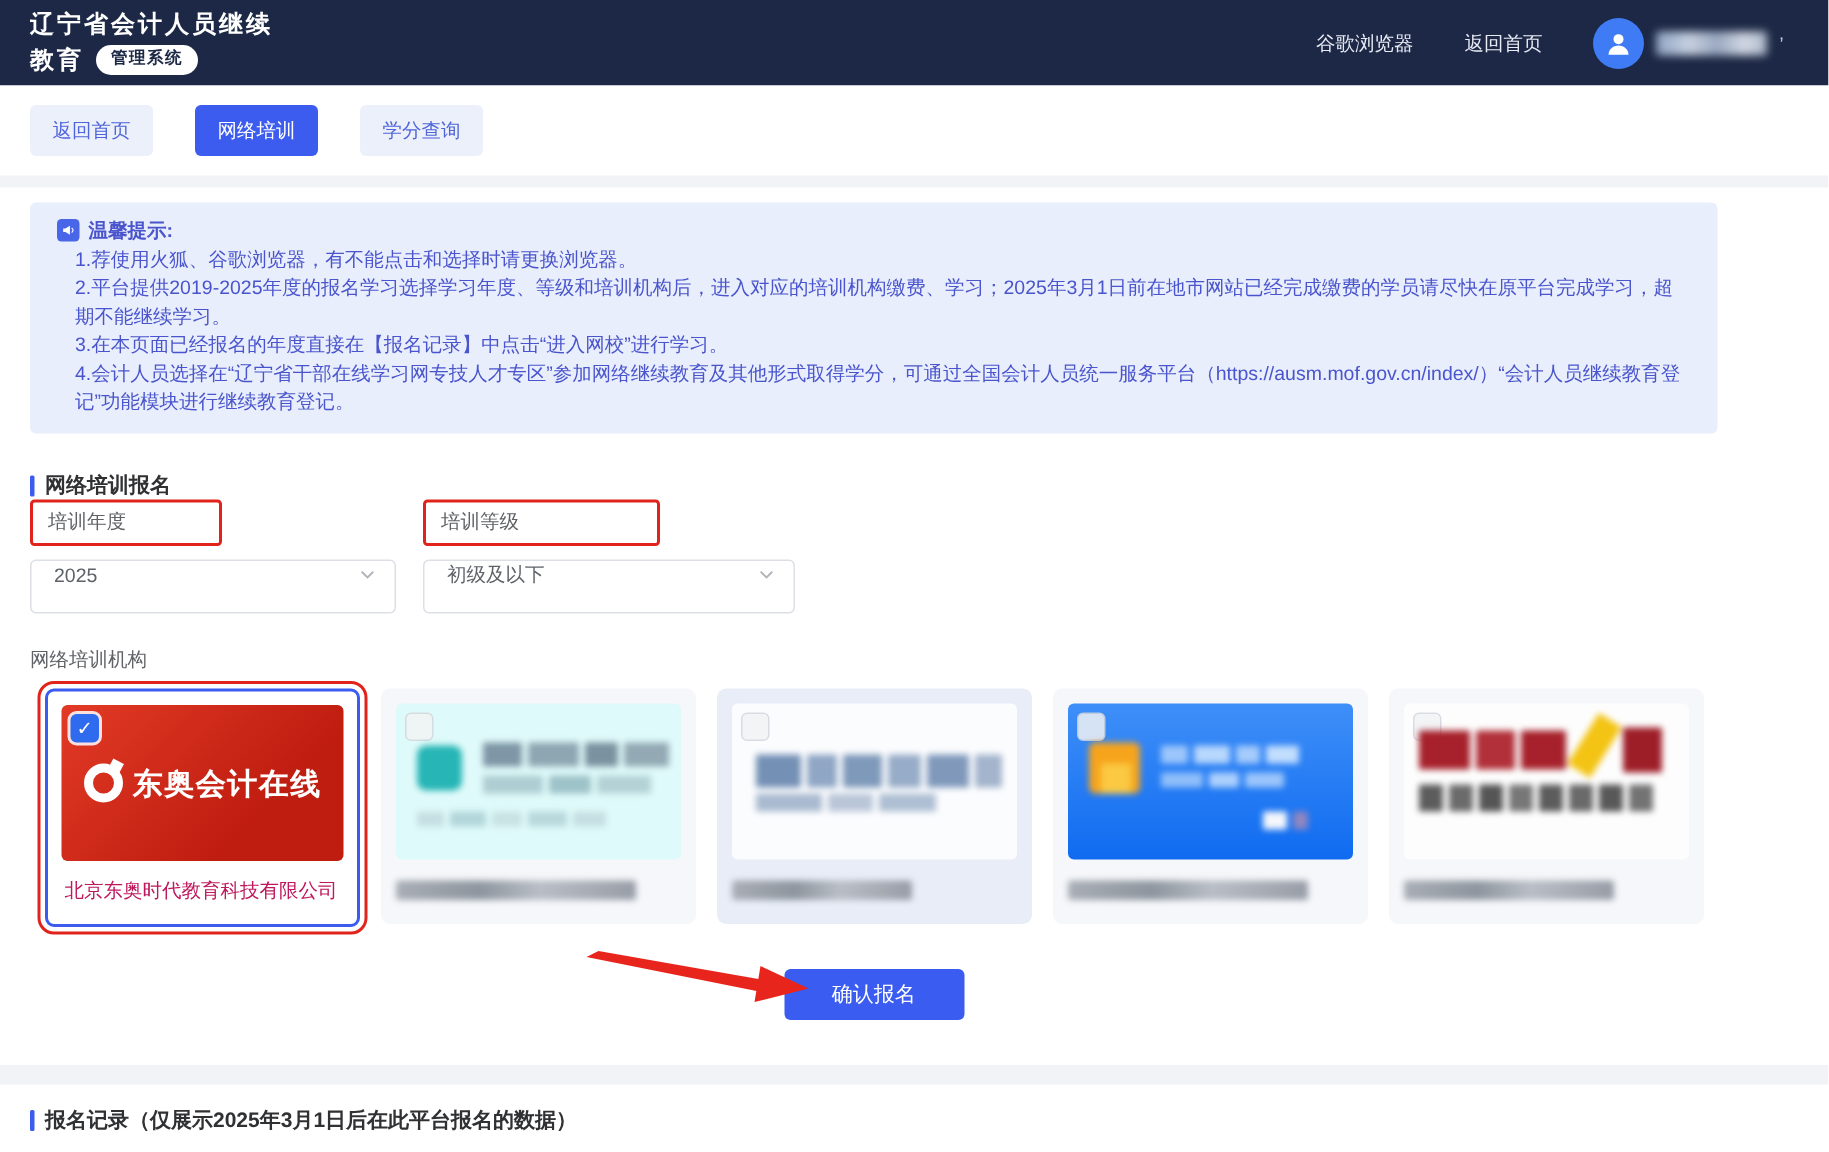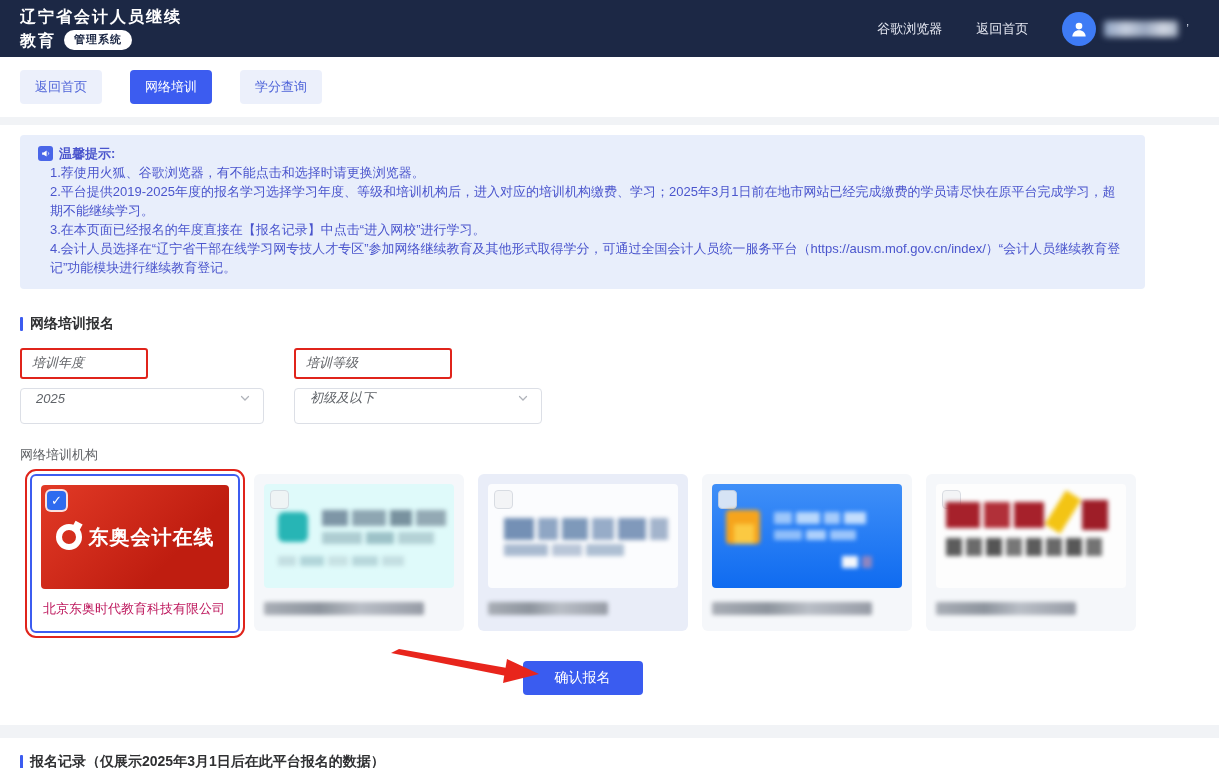--- a/index.html
+++ b/index.html
@@ -37,22 +37,22 @@
   .notice-title { display:flex; align-items:center; gap:6px; font-weight:bold; }
   .notice-icon { width:15px; height:15px; background:#4a66e8; border-radius:3px;
     display:flex; align-items:center; justify-content:center; flex:0 0 auto; }
   .notice-line { padding-left:12px; }
 
   .section-title { display:flex; align-items:center; gap:7px; font-size:14px;
     font-weight:bold; color:#303133; }
   .blue-bar { width:3px; height:14px; background:#3c5cf0; border-radius:1px; }
 
   .form-area { margin-top:26px; }
-  .selects-grid { display:grid; grid-template-columns:244px 248px; gap:9px 30px;
-    margin-top:15px; align-items:start;font-style:italic; }
+  .selects-grid { display:grid; grid-template-columns:244px 248px; gap:9px 18px;
+    margin-top:0; align-items:start; }
   .red-box { display:inline-block; border:2px solid #e0241b; border-radius:3px;
     padding:4px 10px 5px; font-size:13px; color:#606266; justify-self:start; }
   .red-box.w1 { min-width:128px; }
   .red-box.w2 { min-width:158px; }
   .select { height:36px; border:1px solid #dcdfe6; border-radius:4px; background:#fff;
     display:flex; align-items:center; justify-content:space-between;
     padding:0 12px 16px 15px; font-size:13px; color:#5f6368; cursor:pointer; }
 
   .org-label { margin-top:22px; font-size:13px; color:#606266; }
 

